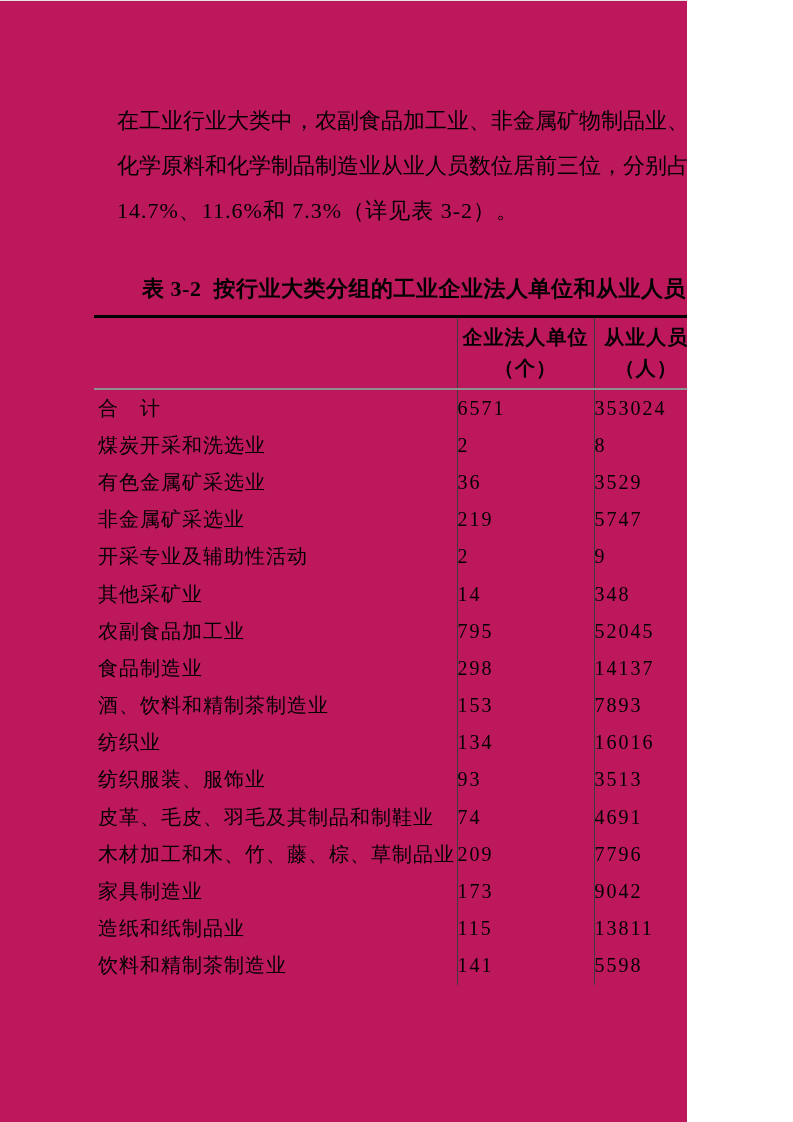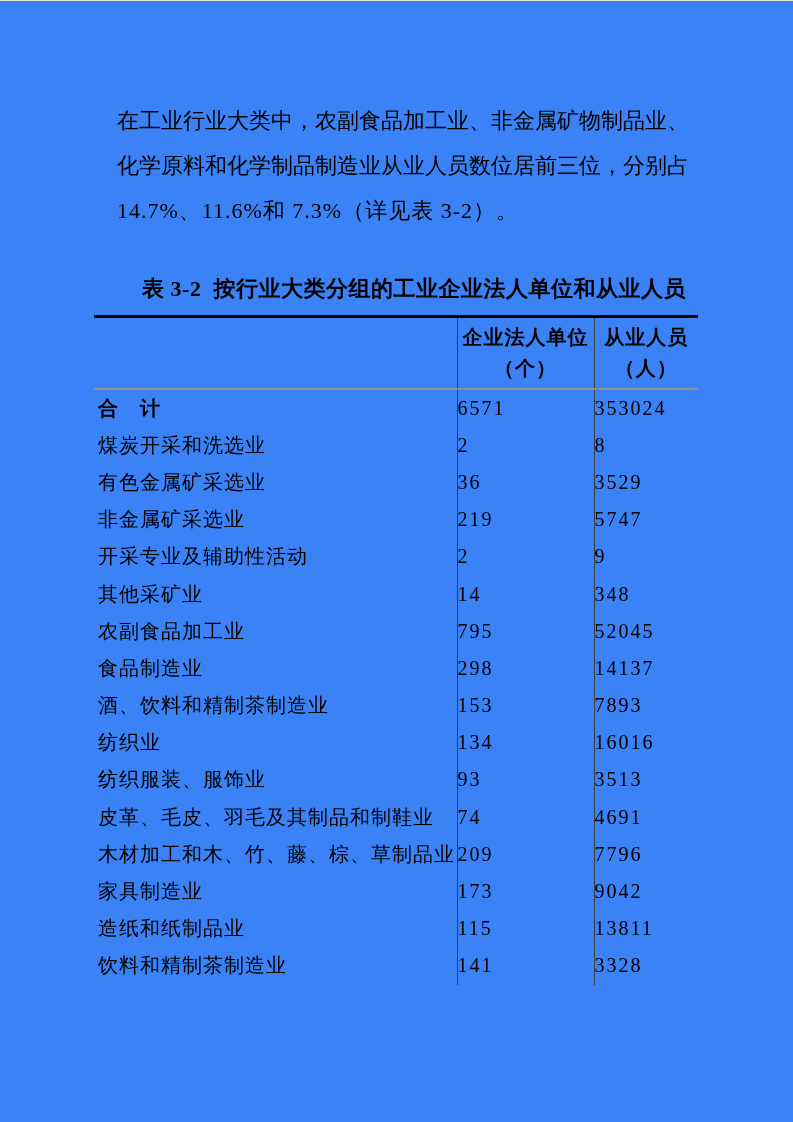--- a/index.html
+++ b/index.html
@@ -4,23 +4,23 @@
 <style>
   html, body {
     margin: 0;
     padding: 0;
     background: #ffffff;
     font-family: "Liberation Serif", "DejaVu Serif", serif;
     color: #000000;
   }
   .page {
     position: relative;
-    width: 793px;
+    width: 687px;
     height: 1122px;
-    background: #3b82f6;
+    background: #be185d;
     overflow: hidden;
     border-top: 1px solid #e4e4e4;
     box-sizing: border-box;
   }
 
   
   .paragraph {
     position: absolute;
     left: 117px;
     top: 97px;
@@ -93,21 +93,21 @@
     padding-left: 4px;
     letter-spacing: 1px;
     white-space: nowrap;
     overflow: hidden;
   }
   .stats-table td.units, .stats-table td.persons {
     text-align: left;
     letter-spacing: 2px;
   }
   .stats-table tr.bold td.label {
-    font-weight: bold;
+    font-weight: normal;
   }
 </style>
 </head>
 <body>
 
 <div class="page">
 
   <div class="paragraph">
     <div class="line">在工业行业大类中，农副食品加工业、非金属矿物制品业、</div>
     <div class="line">化学原料和化学制品制造业从业人员数位居前三位，分别占</div>
@@ -207,18 +207,18 @@
           <td class="persons">9042</td>
         </tr>
         <tr>
           <td class="label">造纸和纸制品业</td>
           <td class="units">115</td>
           <td class="persons">13811</td>
         </tr>
         <tr>
           <td class="label">饮料和精制茶制造业</td>
           <td class="units">141</td>
-          <td class="persons">3328</td>
+          <td class="persons">5598</td>
         </tr>
       </tbody>
   </table>
 
 </div>
 
 </body></html>

